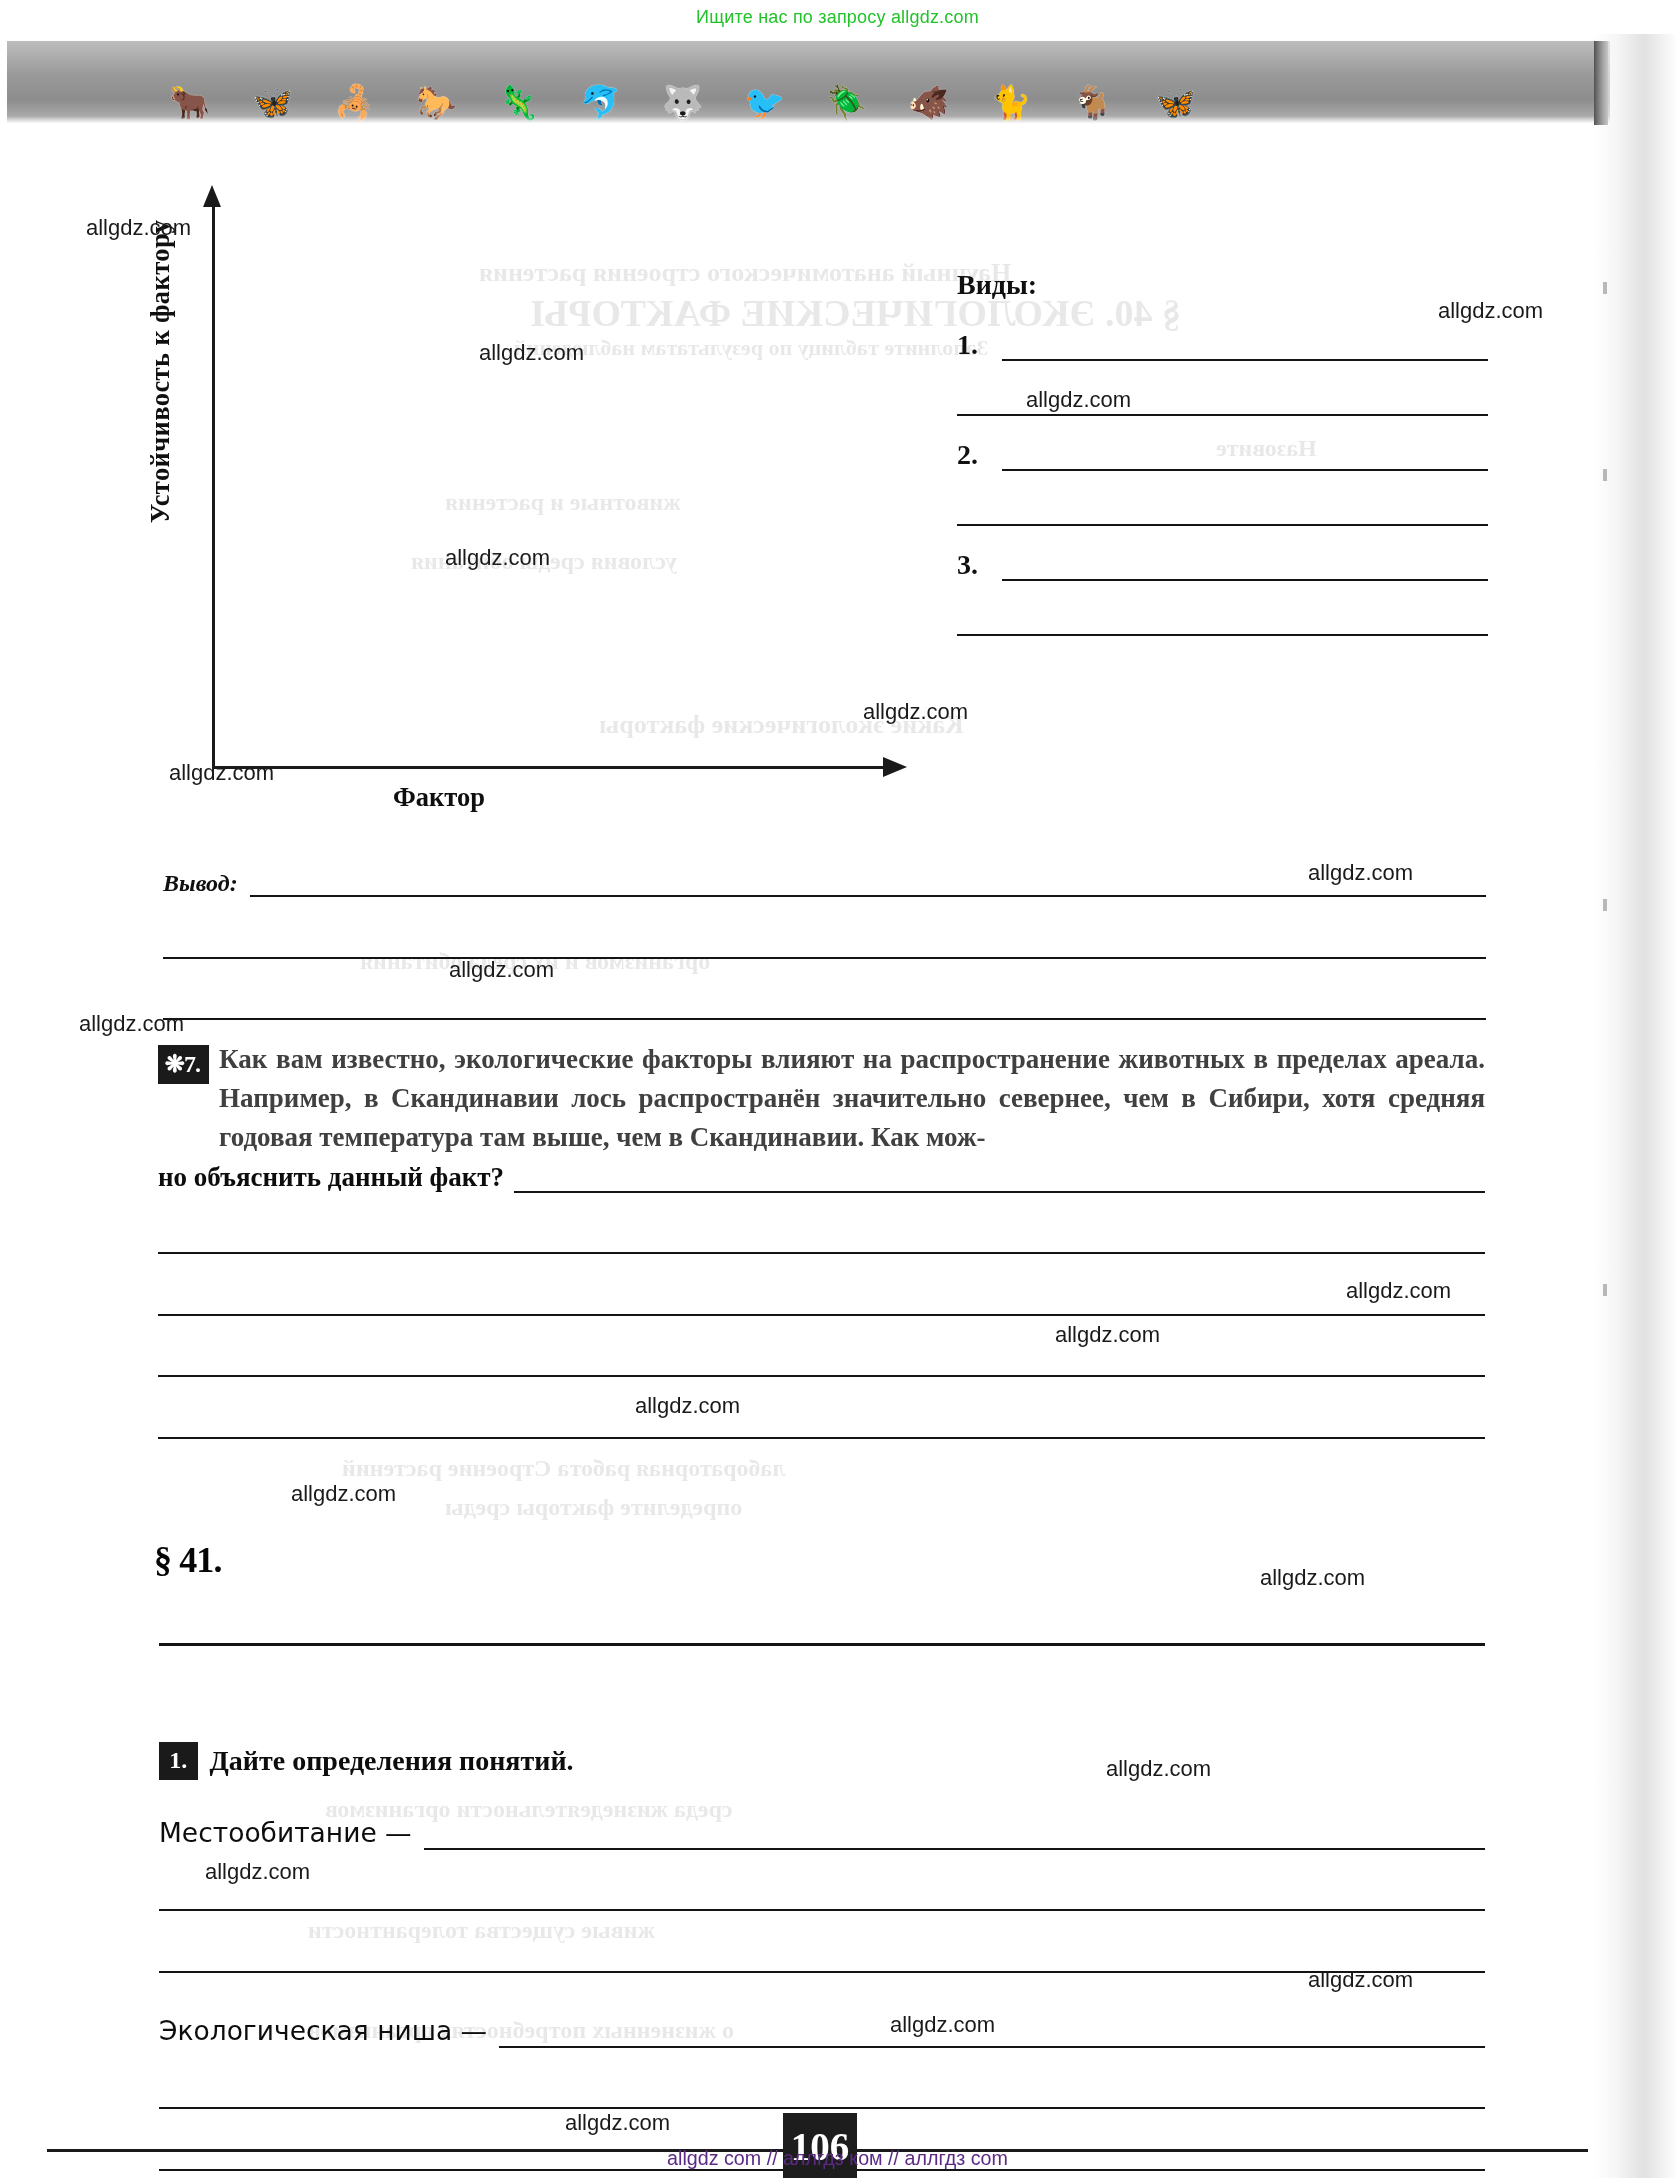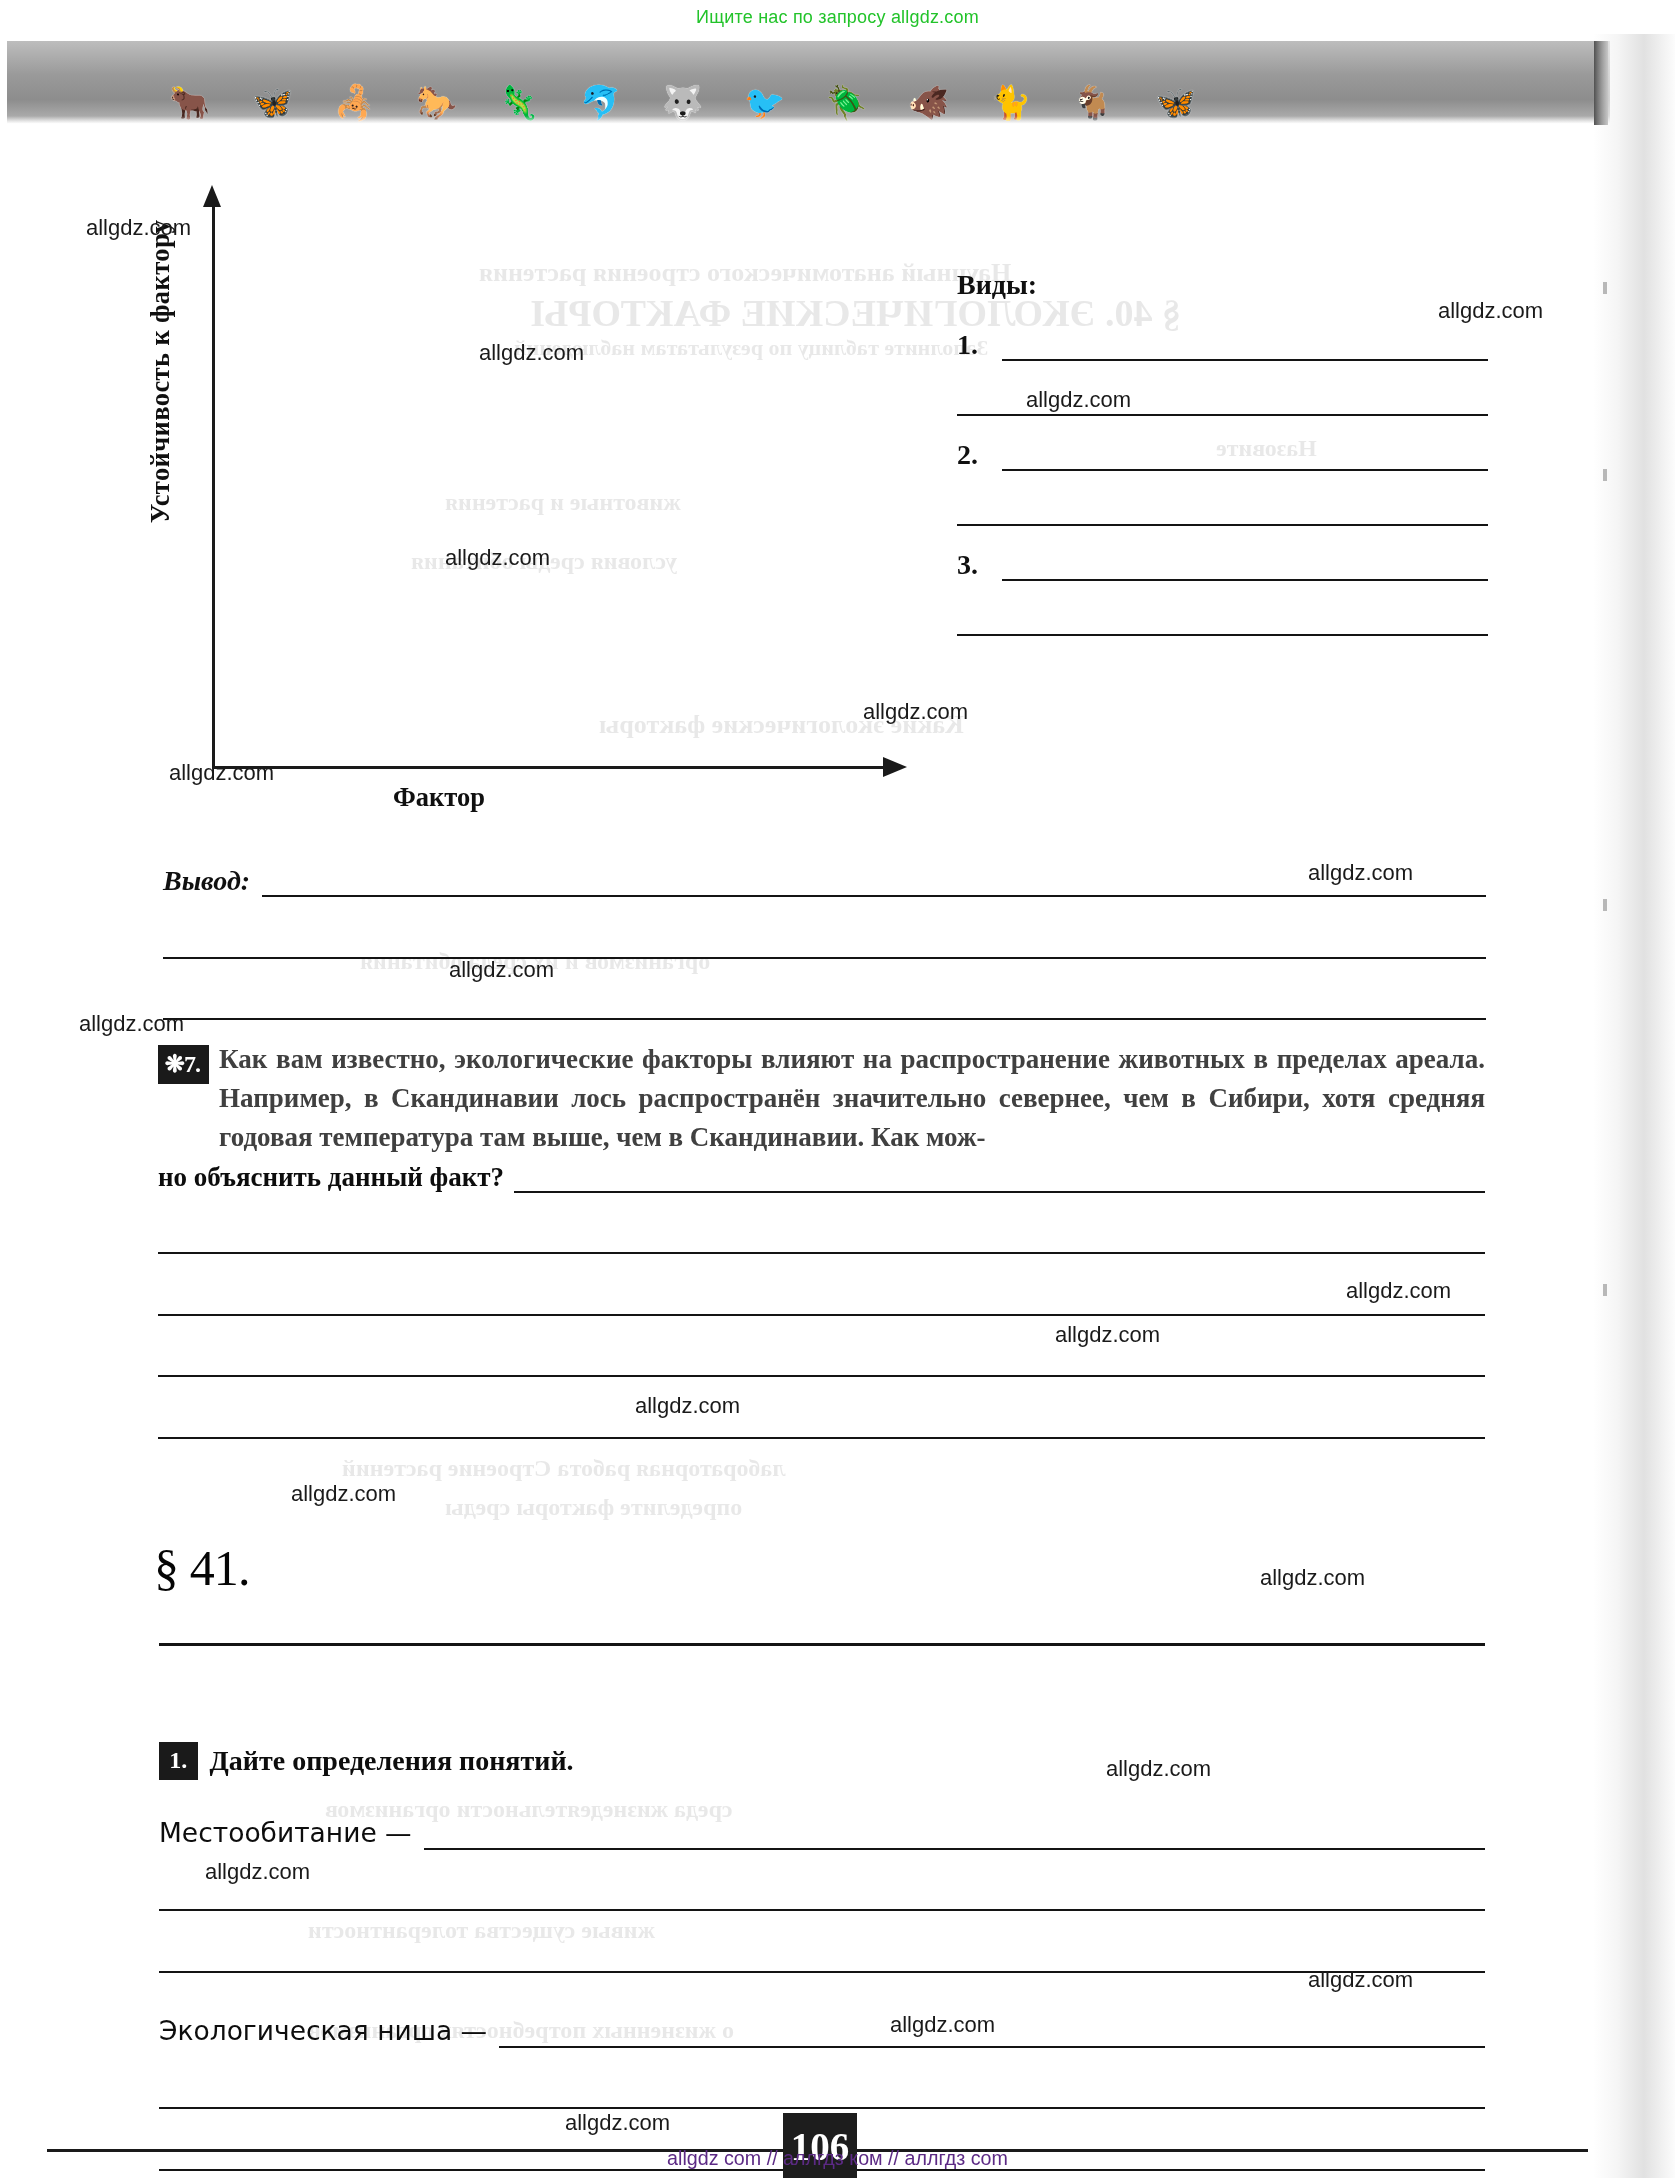--- a/index.html
+++ b/index.html
@@ -87,21 +87,21 @@
   
   #vidy-block{position:absolute;left:957px;top:235px;width:531px;}
   #vidy-title{font-weight:bold;font-size:28px;color:#101010;margin-bottom:5.1px;}
   .vidy-row{display:flex;align-items:flex-end;height:55px;}
   .vidy-num{font-weight:bold;font-size:28px;color:#101010;width:45px;flex:0 0 45px;}
   .vidy-rule{flex:1 1 auto;border-bottom:2.6px solid #141414;height:39px;}
   .vidy-rule-full{width:100%;border-bottom:2.6px solid #141414;height:39px;}
   
   #vyvod-block{position:absolute;left:163px;top:822px;width:1323px;}
   #vyvod-row{display:flex;align-items:flex-end;}
-  #vyvod-label{font-style:italic;font-weight:bold;font-size:28px;color:#101010;
+  #vyvod-label{font-style:italic;font-weight:bold;font-size:24px;color:#101010;
                 flex:0 0 auto;padding-right:12px;}
   .rule{border-bottom:2.6px solid #141414;height:39px;width:100%;}
   .rule-flex{flex:1 1 auto;border-bottom:2.6px solid #141414;height:39px;}
   .rule-gap{height:20.5px;}
   
   #task7{position:absolute;left:158px;top:1006px;width:1327px;}
   #task7-head{display:flex;align-items:flex-start;}
   #task7-badge{
     flex:0 0 auto;background:#1a1a1a;color:#ffffff;
     font-weight:bold;font-size:24px;line-height:1;
@@ -113,21 +113,21 @@
     text-align:justify;text-justify:inter-word;
     flex:1 1 auto;
   }
   #task7-tail{display:flex;align-items:flex-end;margin-top:-5.1px;}
   #task7-tail-text{font-weight:bold;font-size:27px;color:#0d0d0d;flex:0 0 auto;padding-right:10.3px;text-align:center;}
   
   #section-head{
     position:absolute;left:154px;top:1505px;
     display:flex;align-items:baseline;
   }
-  #section-num{font-weight:normal;font-size:50px;color:#050505;letter-spacing:-0.9px;}
+  #section-num{font-weight:bold;font-size:36px;color:#050505;letter-spacing:-0.9px;}
   #section-title{font-weight:bold;font-size:39px;color:#050505;margin-left:17px;}
   
   #banner{
     position:absolute;left:159px;top:1609px;height:50px;width:676px;
   }
   #banner-bg{
     position:absolute;left:0;top:0;height:50px;width:676px;background:#121212;
     clip-path:polygon(0 0, 100% 0, 88% 100%, 0 100%);
   }
   #banner-text{

